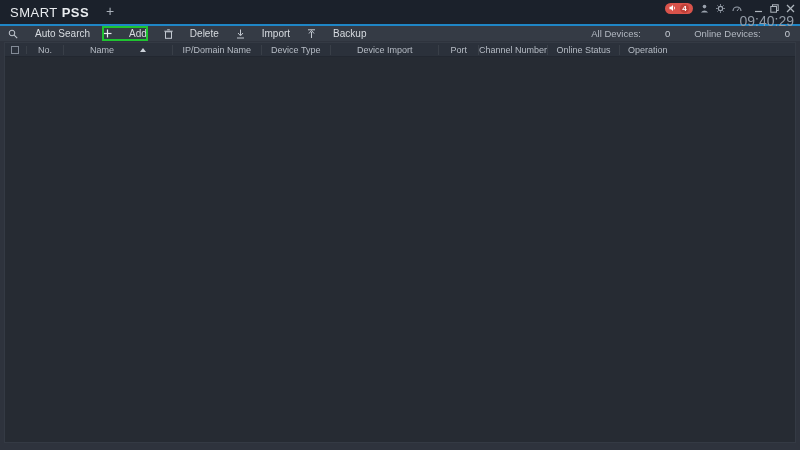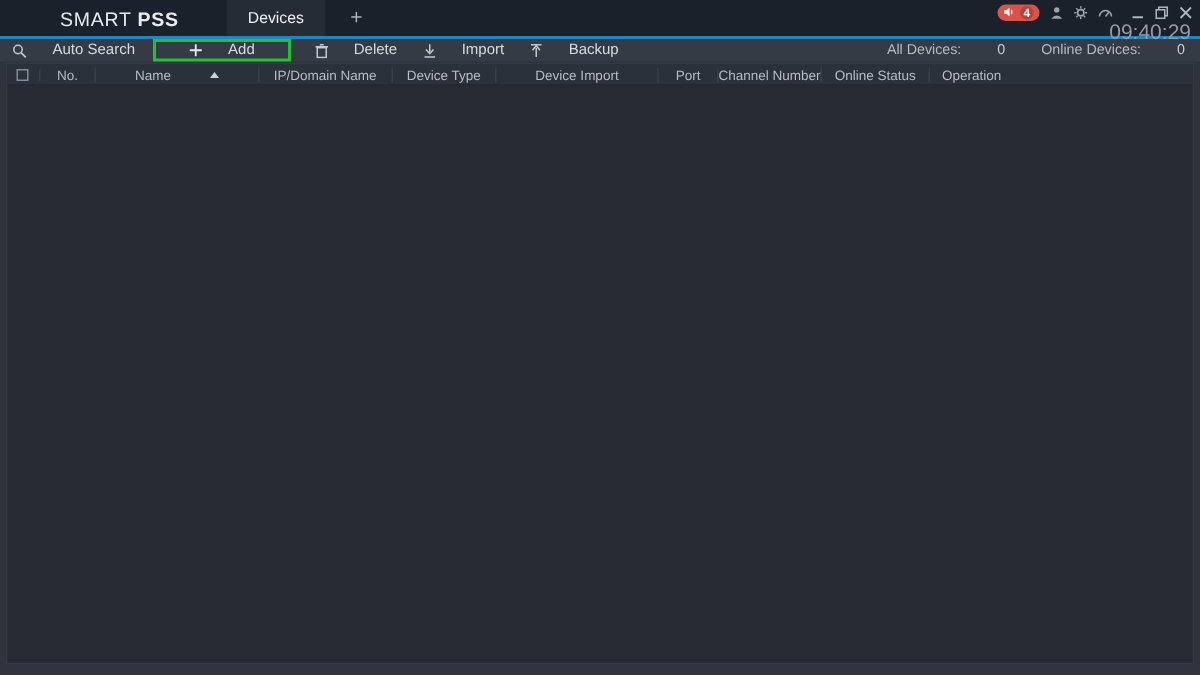--- a/index.html
+++ b/index.html
@@ -1,21 +1,21 @@
 <!DOCTYPE html>
 <html><head>
 <meta charset="utf-8">
 <style>
   * { box-sizing: border-box; }
   html,body{ width:800px; height:450px; margin:0; overflow:hidden;
     background:#2e333d; font-family:"Liberation Sans", sans-serif; }
 
   
   .titlebar{ height:24px; background:#1b212b; position:relative;
-    display:flex; align-items:center;padding-left:30px; }
+    display:flex; align-items:center; }
   .logo{ margin-left:10px; font-size:13px; color:#e9ecef; letter-spacing:.5px; white-space:nowrap; }
   .logo .b{ font-weight:bold; }
   .app-tab{ margin-left:32px; height:24px; line-height:24px; padding:0 14px;
     font-size:10.5px; color:#eef1f4; background:rgba(255,255,255,.05); }
   .newtab{ margin-left:12px; width:18px; height:24px; line-height:22px; text-align:center;
     color:#aab1ba; font-size:14px; cursor:pointer; }
   .tb-icons{ position:absolute; top:2px; right:5px; height:12px;
     display:flex; align-items:center; gap:7px; }
   .badge{ background:#d9534b; border-radius:6px; height:11px; padding:0 4px;
     display:flex; align-items:center; gap:3px; cursor:pointer; }
@@ -26,21 +26,21 @@
   .time{ position:absolute; top:13px; right:6px; font-size:14px; color:#939ba6;text-align:right; }
 
   
   .accent{ height:2px; background:#1f86c6; }
 
   
   .toolbar{ height:15px; background:#353b45; display:flex; align-items:center;
     padding:0 8px; font-size:10px; color:#d7dbe0; }
   .tool{ display:flex; align-items:center; gap:17px; margin-right:17px;
     cursor:pointer; white-space:nowrap; }
-  .tool.hl{ position:relative; padding:0 23px; margin-left:-4px; }
+  .tool.hl{ position:relative; padding:0 0; margin-left:-4px; }
   .tool.hl::before{ content:""; position:absolute; inset:-2px -1px;
     border:2px solid #1fc431; pointer-events:none; }
   .stats{ margin-left:auto; display:flex; gap:24px; font-size:9.5px;
     color:#b4bac3; padding-right:2px; white-space:nowrap; }
   .stat{ display:flex; gap:24px; }
   .stat .v{ color:#c9ced6; }
 
   
   .content{ margin:1px 4px 0 4px; height:401px; display:flex; flex-direction:column;
     background:#272c34; border:1px solid #343a44; }
@@ -61,21 +61,20 @@
     border-left:3px solid transparent; border-right:3px solid transparent;
     border-bottom:4px solid #ccd2d9; }
   .tbody{ flex:1; background:#262b33; }
   svg{ display:block; }
 </style>
 </head>
 <body>
 
 <div class="titlebar">
   <div class="logo"><span>SMART</span> <span class="b">PSS</span></div>
-  <div class="app-tab">Devices</div>
   <div class="newtab">+</div>
 
   <div class="tb-icons">
     <div class="badge">
       <span>
         <svg width="8" height="8" viewBox="0 0 8 8">
             <path d="M0.5 2.8 h1.6 L4 1 v6 L2.1 5.2 H0.5 Z" fill="#ffffff"></path>
             <path d="M5.2 2.6 q1 1.4 0 2.8" stroke="#ffffff" stroke-width="0.8" fill="none"></path>
           </svg>
       </span>

